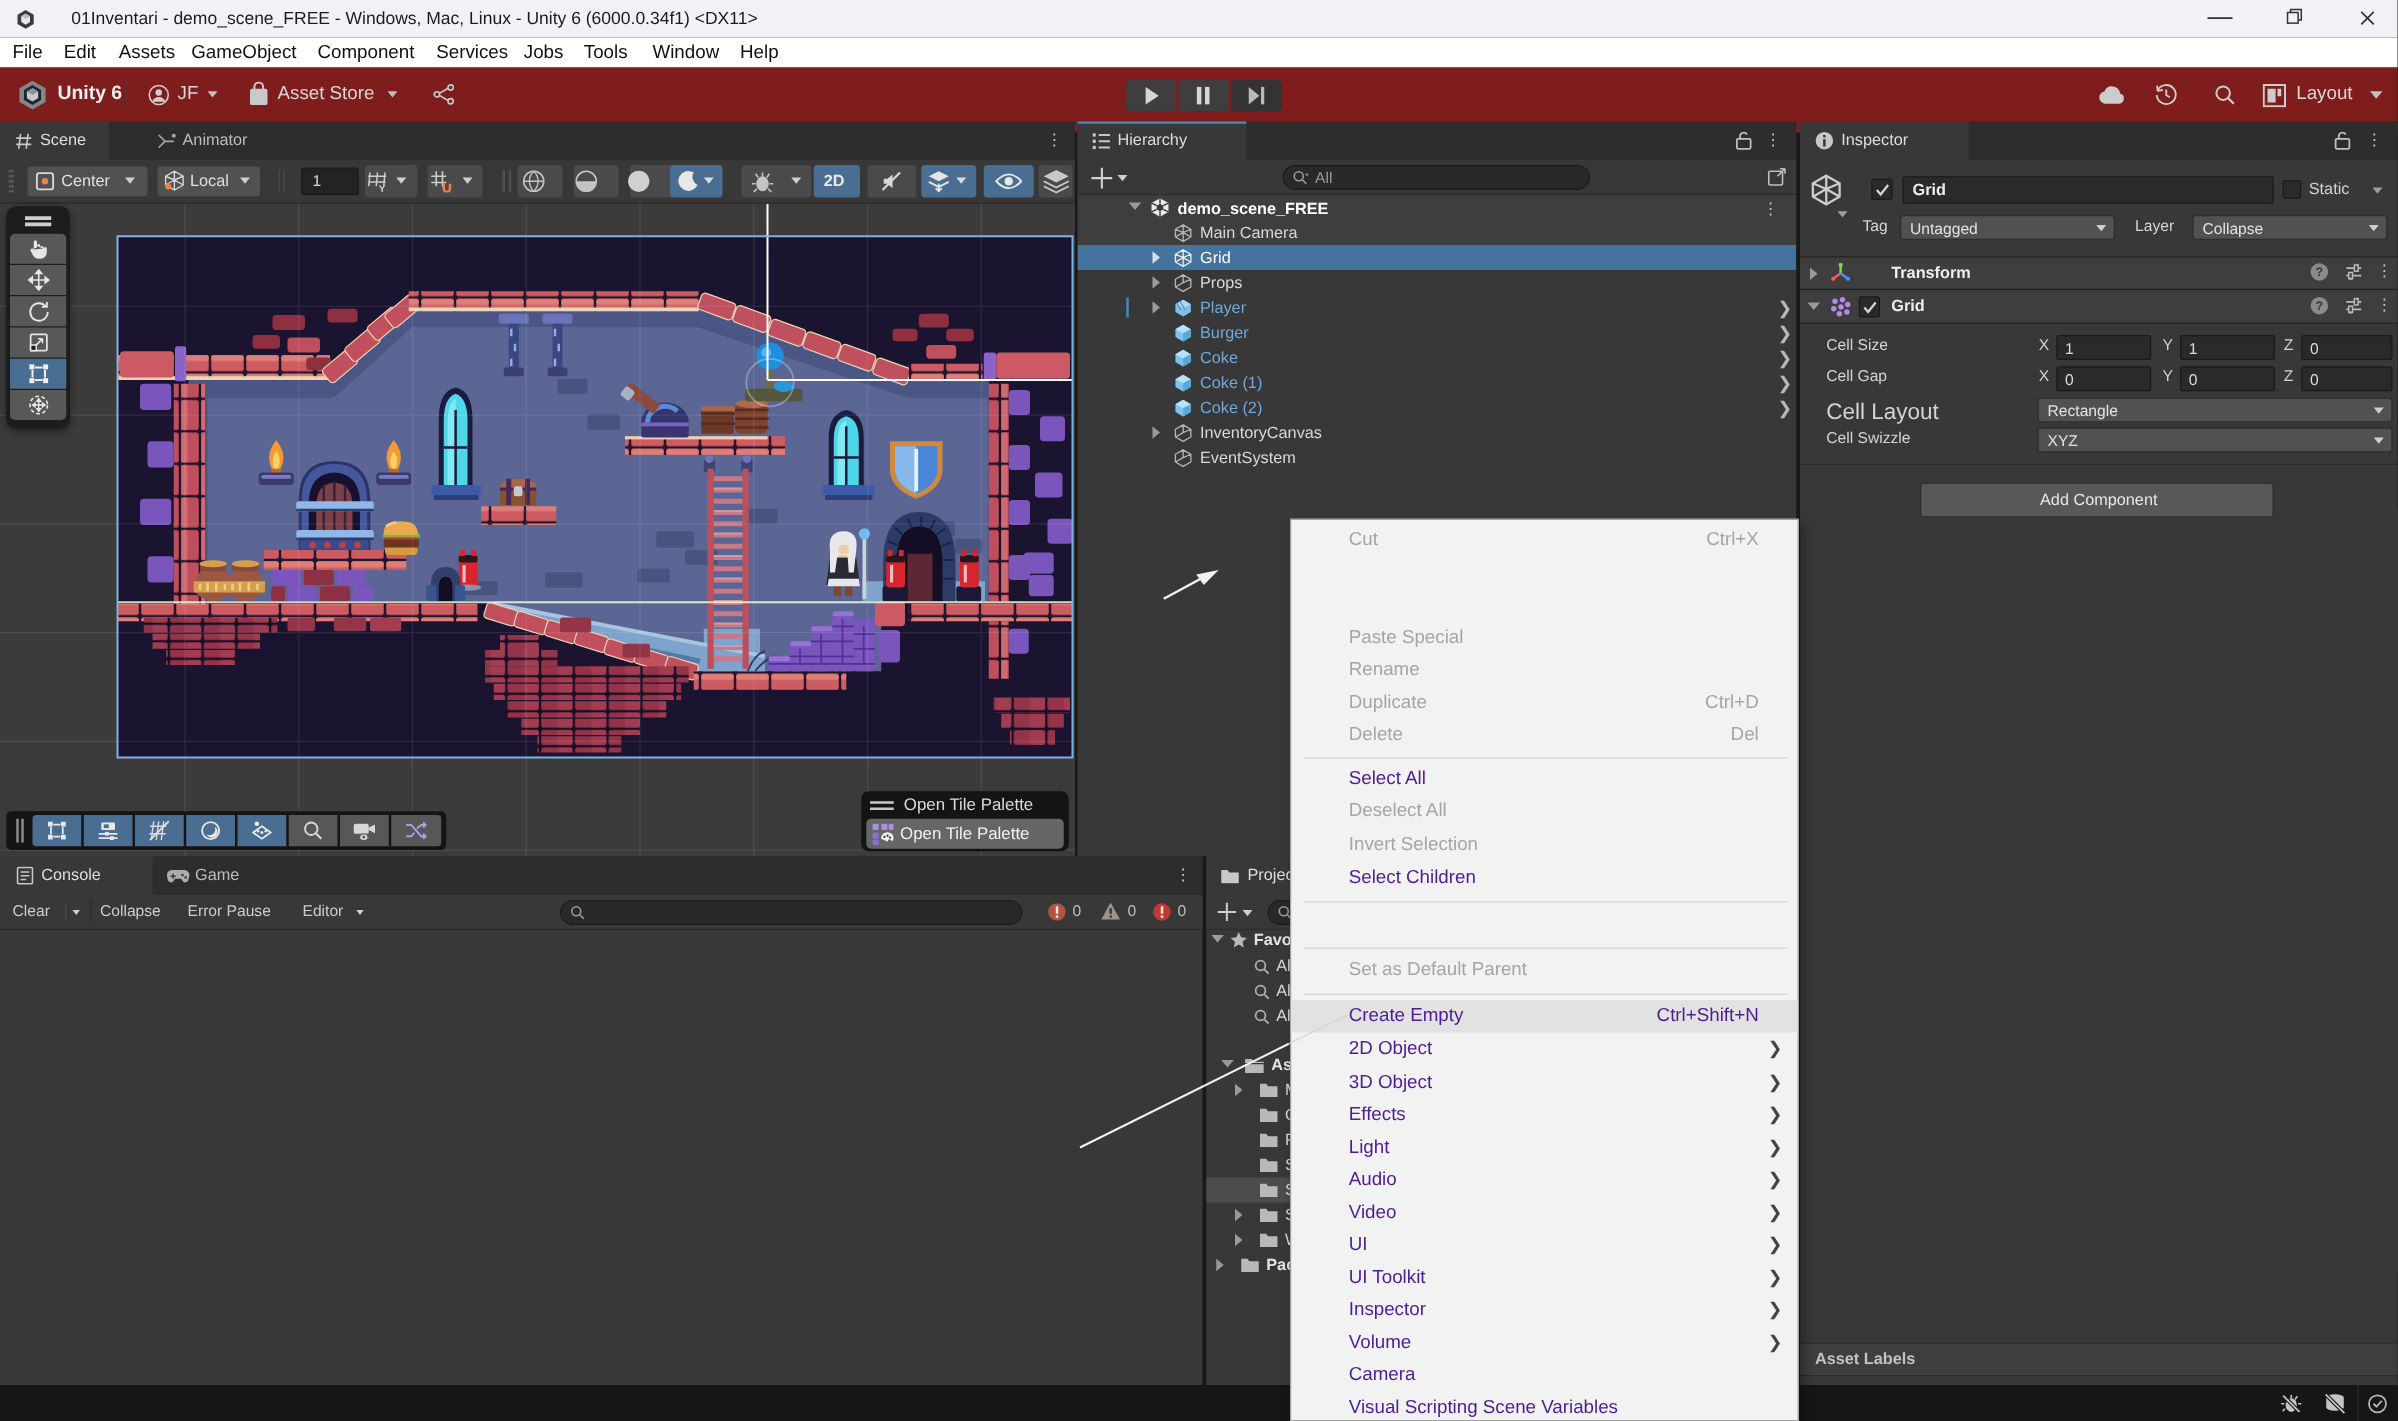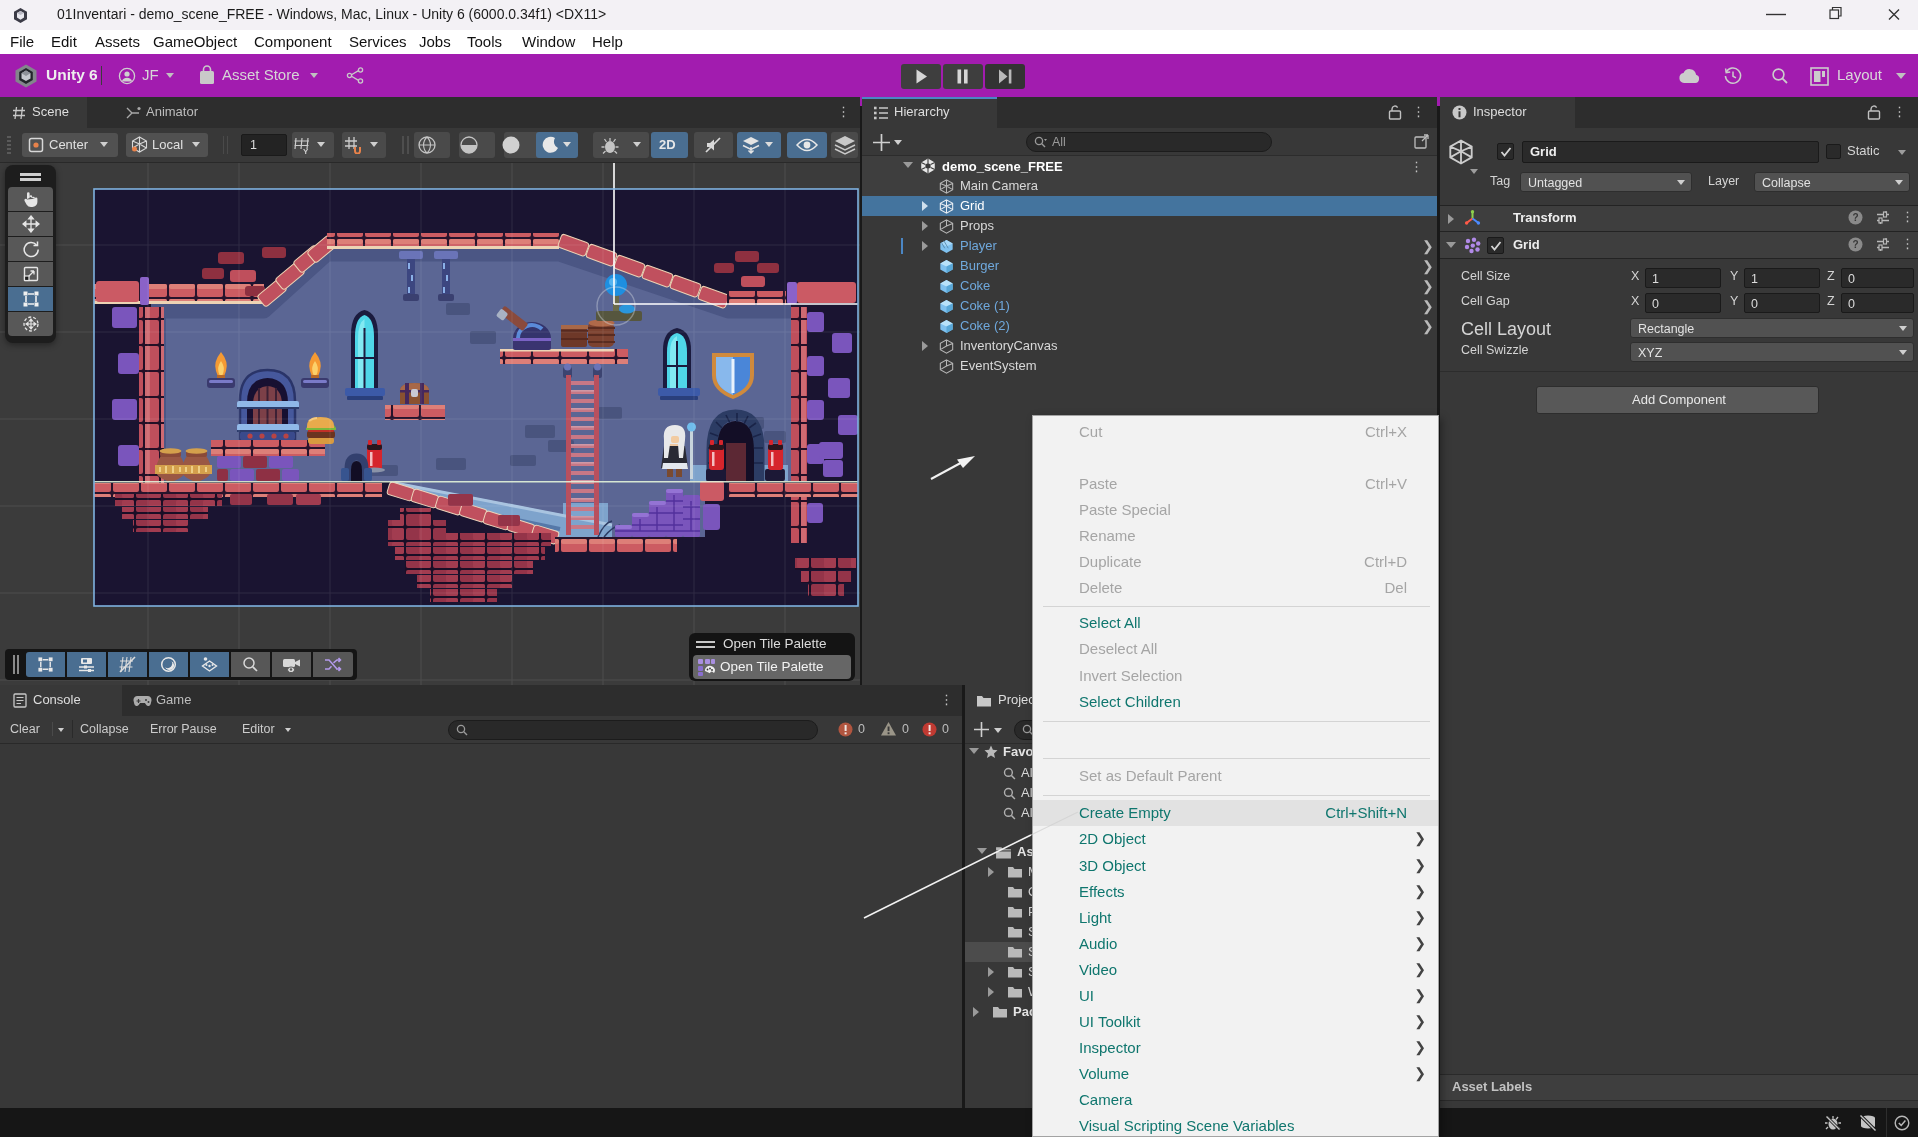--- a/index.html
+++ b/index.html
@@ -4,21 +4,21 @@
 <style>
   * { margin:0; padding:0; box-sizing:border-box; }
   html,body { width:1918px; height:1137px; overflow:hidden; background:#191919;
     font-family:"Liberation Sans", sans-serif; }
   .abs { position:absolute; }
   .tx { position:absolute; white-space:nowrap; }
   
   #titlebar { left:0; top:0; width:1918px; height:30px; background:#f3f1f5; }
   #menubar  { left:0; top:30px; width:1918px; height:24px; background:#ffffff; }
   #menubar .mi { position:absolute; top:3px; font-size:15px; color:#111; }
-  #toolbar  { left:0; top:54px; width:1918px; height:52px; background:#a21caf; }
+  #toolbar  { left:0; top:54px; width:1918px; height:52px; background:#7f1d1d; }
   .tbtn { position:absolute; top:10px; width:40px; height:25px; background:#3e3e3e; border-radius:3px; }
   
   .tabbar { position:absolute; background:#2d2d2d; }
   .tab-active { position:absolute; background:#383838; }
   .ptext { font-size:13px; color:#dedede; }
   .dots3 { position:absolute; color:#c4c4c4; font-size:13px; letter-spacing:0; }
   .searchpill { position:absolute; background:#292929; border:1px solid #1c1c1c; border-radius:10px; }
   .inp { position:absolute; background:#2a2a2a; border:1px solid #1a1a1a; border-radius:2px; color:#dcdcdc; font-size:12.5px; }
   .drop { position:absolute; background:#515151; border:1px solid #2e2e2e; border-radius:3px; color:#e2e2e2; font-size:12.5px; }
   .caret { position:absolute; width:0; height:0; border-left:4px solid transparent; border-right:4px solid transparent; border-top:5px solid #cfcfcf; }
@@ -26,21 +26,21 @@
   .tri-d { position:absolute; width:0; height:0; border-left:5px solid transparent; border-right:5px solid transparent; border-top:6px solid #9a9a9a; }
   .chev { position:absolute; color:#b9b9b9; font-size:14px; }
   .row { position:absolute; left:0; width:100%; height:20px; }
   
   #ctxmenu { left:1032px; top:415px; width:407px; height:722px; background:#f2f2f2;
      border:1px solid #a3a3a3; box-shadow:3px 3px 8px rgba(0,0,0,0.35); }
   .cmi { position:absolute; left:0; width:100%; height:26px; font-size:15px; }
   .cmi .lab { position:absolute; left:46px; top:4px; }
   .cmi .sc  { position:absolute; right:31px; top:4px; }
   .cmi .ch  { position:absolute; right:12px; top:4px; color:#444; font-size:14px; }
-  .en { color:#0f766e; } .dis { color:#a5a5a5; }
+  .en { color:#4c1d95; } .dis { color:#a5a5a5; }
   .csep { position:absolute; left:10px; width:387px; height:1px; background:#d4d4d4; }
 </style>
 </head>
 <body>
 
 <div class="abs" id="titlebar">
   <svg class="abs" style="left:12px;top:7px" width="17" height="17" viewBox="0 0 17 17">
     <path d="M8.5 1 L15 4.7 L15 12.2 L8.5 16 L2 12.2 L2 4.7 Z" fill="#3b3b46"></path>
     <path d="M8.5 4 L12 6 L12 10.5 L8.5 12.7 L5 10.5 L5 6 Z" fill="#e8e8ee"></path>
     <path d="M8.5 4 L12 6 L8.5 8 L5 6 Z" fill="#b9b9c4"></path>
@@ -1181,24 +1181,20 @@
     <circle cx="8" cy="8" r="6.8" fill="none" stroke="#b8b8b8" stroke-width="1.4"></circle>
     <path d="M4.8 8 L7.2 10.4 L11.4 5.6" fill="none" stroke="#b8b8b8" stroke-width="1.5"></path>
   </svg>
 </div>
 
 <div class="abs" id="ctxmenu">
   <div class="cmi" style="top:3px">
       <span class="lab dis">Cut</span>
       <span class="sc dis">Ctrl+X</span>
     </div>
-  <div class="cmi" style="top:55px">
-      <span class="lab dis">Paste</span>
-      <span class="sc dis">Ctrl+V</span>
-    </div>
   <div class="cmi" style="top:81px">
       <span class="lab dis">Paste Special</span>
     </div>
   <div class="cmi" style="top:107px">
       <span class="lab dis">Rename</span>
     </div>
   <div class="cmi" style="top:133px">
       <span class="lab dis">Duplicate</span>
       <span class="sc dis">Ctrl+D</span>
     </div>

